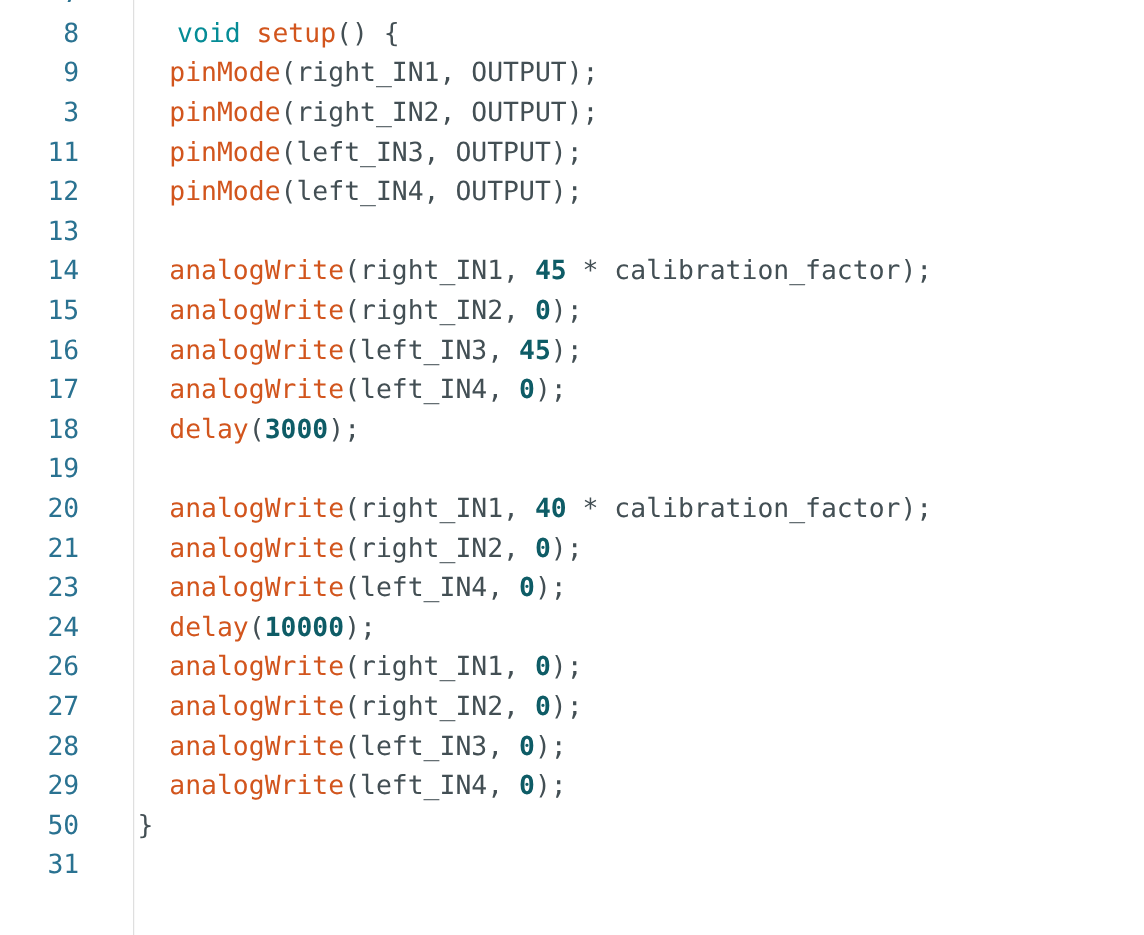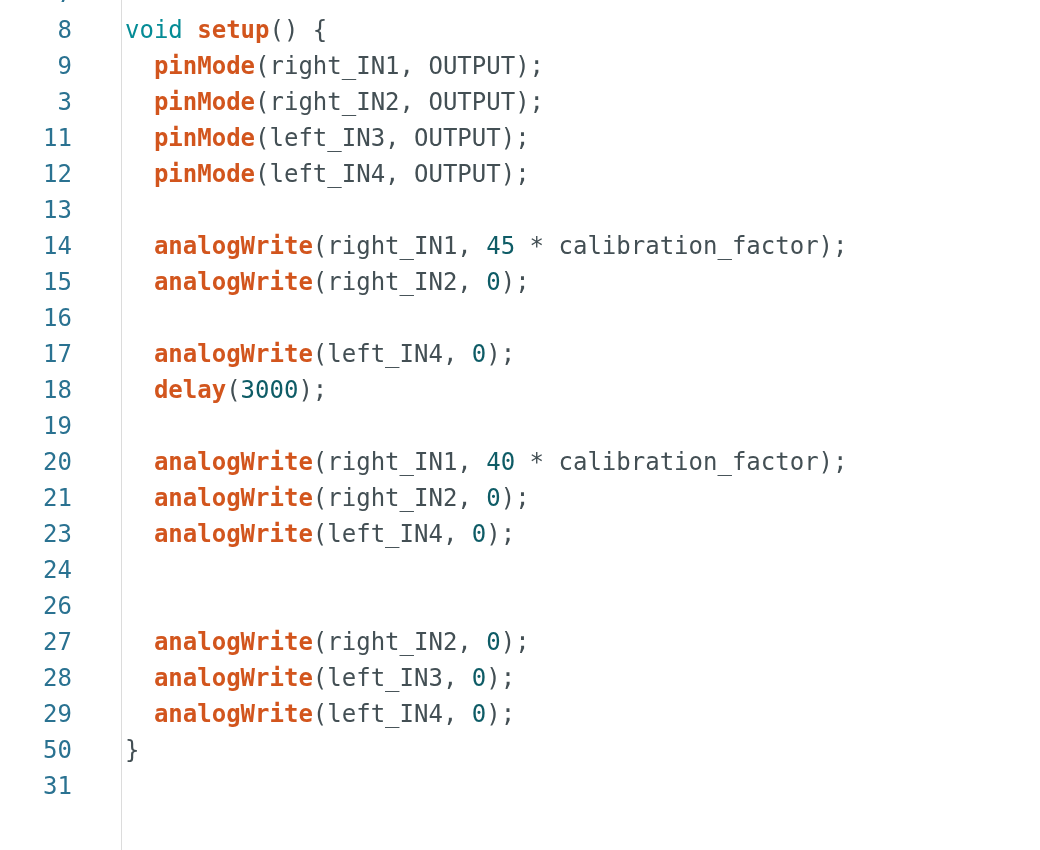--- a/index.html
+++ b/index.html
@@ -43,48 +43,48 @@
     flex: 0 0 72px;
     width: 72px;
     text-align: right;
     color: var(--line-number, #2a7291);
     user-select: none;
   }
   .code {
     margin-left: 53px; 
     color: var(--text, #434f54);
   }
-  .tok-k { color: var(--keyword, #058c96); }
-  .tok-f { color: var(--function, #d2551d); font-weight: bold; }
-  .tok-n { color: var(--number, #0e5c66); }
+  .tok-k { color: var(--keyword, #058c96); margin-left: 36px; }
+  .tok-f { color: var(--function, #d2551d); }
+  .tok-n { color: var(--number, #0e5c66); font-weight: bold; }
   .tok-t { color: var(--text, #434f54); }
 </style>
 </head>
 <body>
 
 <div class="editor">
   <div class="gutter-border"></div>
   <div class="lines" id="lines">
       <div class="line"><span class="ln">7</span><span class="code"></span></div>
       <div class="line"><span class="ln">8</span><span class="code"><span class="tok-k">void</span><span class="tok-t"> </span><span class="tok-f">setup</span><span class="tok-t">() {</span></span></div>
       <div class="line"><span class="ln">9</span><span class="code"><span class="tok-t">  </span><span class="tok-f">pinMode</span><span class="tok-t">(right_IN1, OUTPUT);</span></span></div>
       <div class="line"><span class="ln">3</span><span class="code"><span class="tok-t">  </span><span class="tok-f">pinMode</span><span class="tok-t">(right_IN2, OUTPUT);</span></span></div>
       <div class="line"><span class="ln">11</span><span class="code"><span class="tok-t">  </span><span class="tok-f">pinMode</span><span class="tok-t">(left_IN3, OUTPUT);</span></span></div>
       <div class="line"><span class="ln">12</span><span class="code"><span class="tok-t">  </span><span class="tok-f">pinMode</span><span class="tok-t">(left_IN4, OUTPUT);</span></span></div>
       <div class="line"><span class="ln">13</span><span class="code"></span></div>
       <div class="line"><span class="ln">14</span><span class="code"><span class="tok-t">  </span><span class="tok-f">analogWrite</span><span class="tok-t">(right_IN1, </span><span class="tok-n">45</span><span class="tok-t"> * calibration_factor);</span></span></div>
       <div class="line"><span class="ln">15</span><span class="code"><span class="tok-t">  </span><span class="tok-f">analogWrite</span><span class="tok-t">(right_IN2, </span><span class="tok-n">0</span><span class="tok-t">);</span></span></div>
-      <div class="line"><span class="ln">16</span></div>
+      <div class="line"><span class="ln">16</span><span class="code"><span class="tok-t">  </span><span class="tok-f">analogWrite</span><span class="tok-t">(left_IN3, </span><span class="tok-n">45</span><span class="tok-t">);</span></span></div>
       <div class="line"><span class="ln">17</span><span class="code"><span class="tok-t">  </span><span class="tok-f">analogWrite</span><span class="tok-t">(left_IN4, </span><span class="tok-n">0</span><span class="tok-t">);</span></span></div>
       <div class="line"><span class="ln">18</span><span class="code"><span class="tok-t">  </span><span class="tok-f">delay</span><span class="tok-t">(</span><span class="tok-n">3000</span><span class="tok-t">);</span></span></div>
       <div class="line"><span class="ln">19</span><span class="code"></span></div>
       <div class="line"><span class="ln">20</span><span class="code"><span class="tok-t">  </span><span class="tok-f">analogWrite</span><span class="tok-t">(right_IN1, </span><span class="tok-n">40</span><span class="tok-t"> * calibration_factor);</span></span></div>
       <div class="line"><span class="ln">21</span><span class="code"><span class="tok-t">  </span><span class="tok-f">analogWrite</span><span class="tok-t">(right_IN2, </span><span class="tok-n">0</span><span class="tok-t">);</span></span></div>
       <div class="line"><span class="ln">23</span><span class="code"><span class="tok-t">  </span><span class="tok-f">analogWrite</span><span class="tok-t">(left_IN4, </span><span class="tok-n">0</span><span class="tok-t">);</span></span></div>
-      <div class="line"><span class="ln">24</span></div>
-      <div class="line"><span class="ln">26</span></div>
+      <div class="line"><span class="ln">24</span><span class="code"><span class="tok-t">  </span><span class="tok-f">delay</span><span class="tok-t">(</span><span class="tok-n">10000</span><span class="tok-t">);</span></span></div>
+      <div class="line"><span class="ln">26</span><span class="code"><span class="tok-t">  </span><span class="tok-f">analogWrite</span><span class="tok-t">(right_IN1, </span><span class="tok-n">0</span><span class="tok-t">);</span></span></div>
       <div class="line"><span class="ln">27</span><span class="code"><span class="tok-t">  </span><span class="tok-f">analogWrite</span><span class="tok-t">(right_IN2, </span><span class="tok-n">0</span><span class="tok-t">);</span></span></div>
       <div class="line"><span class="ln">28</span><span class="code"><span class="tok-t">  </span><span class="tok-f">analogWrite</span><span class="tok-t">(left_IN3, </span><span class="tok-n">0</span><span class="tok-t">);</span></span></div>
       <div class="line"><span class="ln">29</span><span class="code"><span class="tok-t">  </span><span class="tok-f">analogWrite</span><span class="tok-t">(left_IN4, </span><span class="tok-n">0</span><span class="tok-t">);</span></span></div>
       <div class="line"><span class="ln">50</span><span class="code"><span class="tok-t">}</span></span></div>
       <div class="line"><span class="ln">31</span><span class="code"></span></div>
     </div>
 </div>
 
 </body></html>

